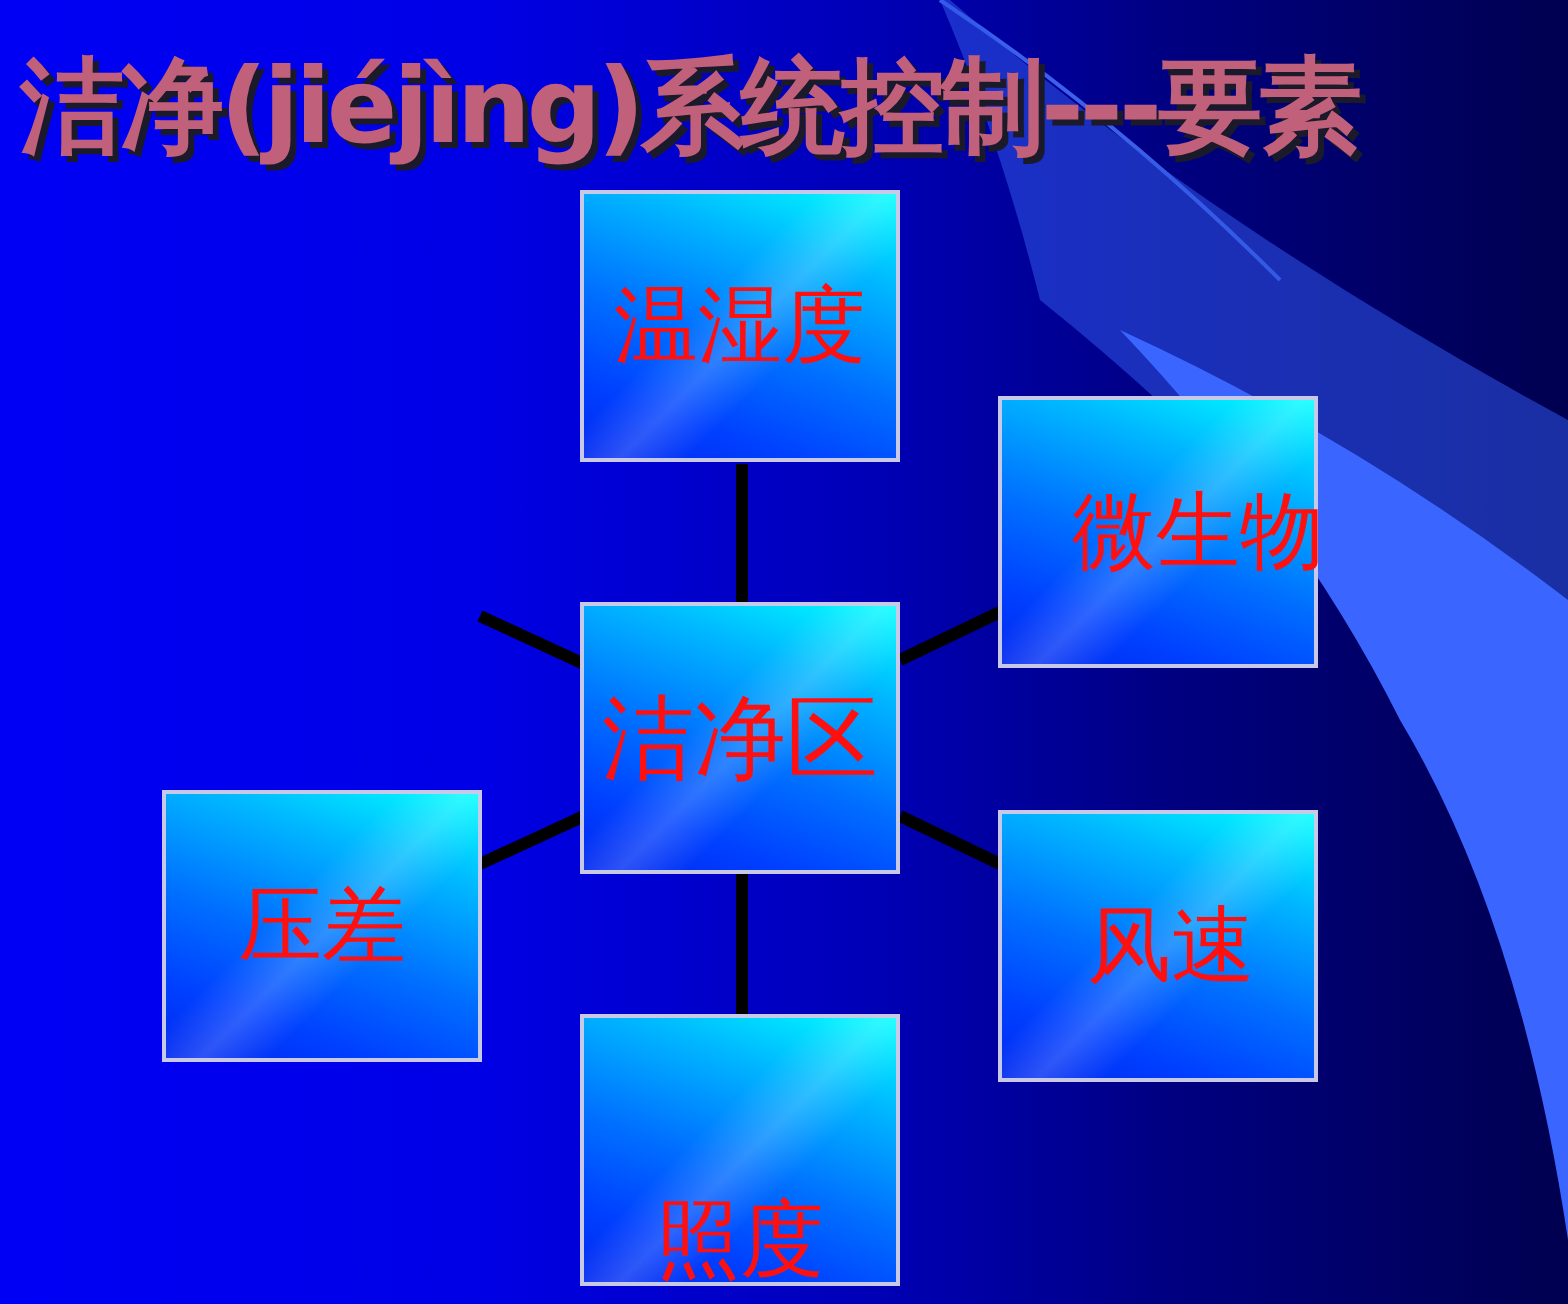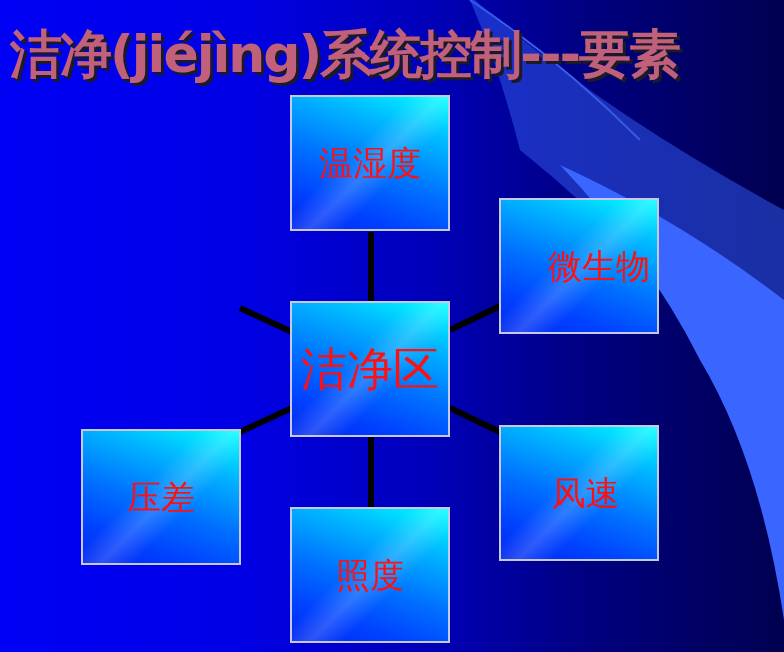--- a/index.html
+++ b/index.html
@@ -56,35 +56,35 @@
       background:
         linear-gradient(135deg, rgba(255,255,255,0) 40%, rgba(255,255,255,0.18) 52%, rgba(255,255,255,0) 64%),
         linear-gradient(200deg, #00ffff 0%, #00b8ff 25%, #0070ff 55%, #0040ff 80%, #0028f0 100%);
       display: flex;
       align-items: center;
       justify-content: center;
     }
     .node-label {
       color: #ff1010;
       font-family: "DejaVu Serif", serif;
-      font-size: 34px;
+      font-size: 42px;
       line-height: 1;
       white-space: nowrap;
       letter-spacing: 0px;
     }
     .node.center .node-label {
       font-size: 46px;
     }
     #node-top       { left: 290px; top: 95px;  }
     #node-top-left  { left: 81px;  top: 198px; }
     #node-top-right { left: 499px; top: 198px; padding-left: 40px; }
     #node-center    { left: 290px; top: 301px; }
-    #node-bot-left  { left: 81px;  top: 429px; }
-    #node-bot-right { left: 499px; top: 425px; padding-left: 13px; }
-    #node-bottom    { left: 290px; top: 507px; }
+    #node-bot-left  { left: 81px;  top: 395px; }
+    #node-bot-right { left: 499px; top: 405px; padding-left: 13px; }
+    #node-bottom    { left: 290px; top: 507px; align-items: flex-end; }
   </style>
 </head>
 <body>
 
 <div class="slide">
 
   <svg class="bg-swoosh" viewBox="0 0 784 652" preserveAspectRatio="none">
 
     <path d="M470 0 Q 560 60 640 140" stroke="#4a78ff" stroke-width="2" fill="none" opacity="0.8"></path>
 

